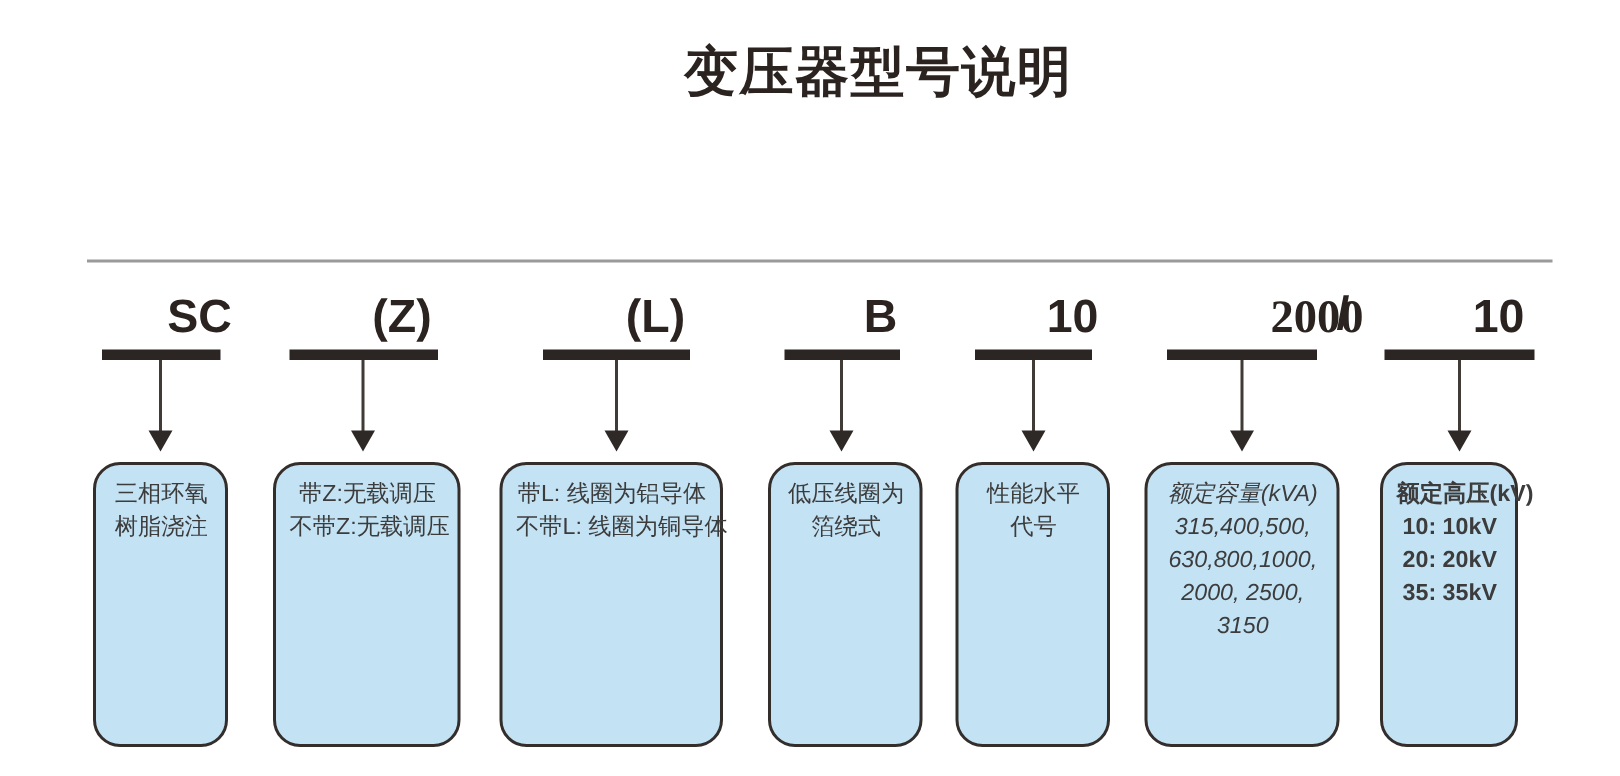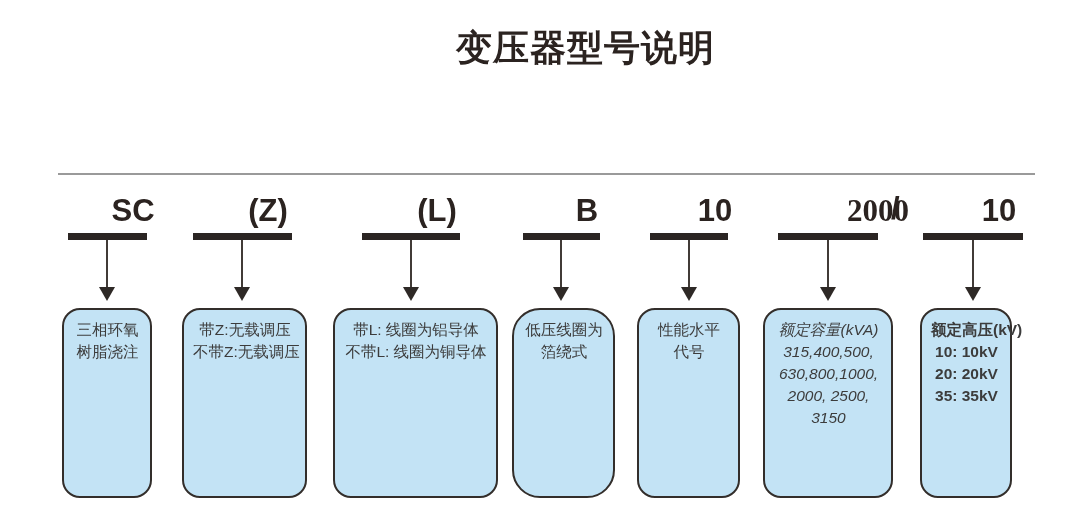--- a/index.html
+++ b/index.html
@@ -79,29 +79,29 @@
     <div class="arrow-line" style="left: 241px;"></div>
     <div class="arrow-head" style="left: 234px;"></div>
     <div class="desc-box" style="left: 182px; width: 125px;">
       <div class="desc-line">带Z:无载调压</div>
       <div class="desc-line">不带Z:无载调压</div>
     </div>
     <div class="code" style="left: 411px;">(L)</div>
     <div class="underline" style="left: 362px; width: 98px;"></div>
     <div class="arrow-line" style="left: 410px;"></div>
     <div class="arrow-head" style="left: 403px;"></div>
-    <div class="desc-box" style="left: 333px; width: 165px;">
+    <div class="desc-box" style="left: 333px; width: 149px;">
       <div class="desc-line">带L: 线圈为铝导体</div>
       <div class="desc-line">不带L: 线圈为铜导体</div>
     </div>
     <div class="code" style="left: 561px;">B</div>
     <div class="underline" style="left: 523px; width: 77px;"></div>
     <div class="arrow-line" style="left: 560px;"></div>
     <div class="arrow-head" style="left: 553px;"></div>
-    <div class="desc-box" style="left: 512px; width: 103px; border-radius: 28px;">
+    <div class="desc-box" style="left: 512px; width: 103px;">
       <div class="desc-line">低压线圈为</div>
       <div class="desc-line">箔绕式</div>
     </div>
     <div class="code" style="left: 689px;">10</div>
     <div class="underline" style="left: 650px; width: 78px;"></div>
     <div class="arrow-line" style="left: 688px;"></div>
     <div class="arrow-head" style="left: 681px;"></div>
     <div class="desc-box" style="left: 637px; width: 103px;">
       <div class="desc-line">性能水平</div>
       <div class="desc-line">代号</div>

